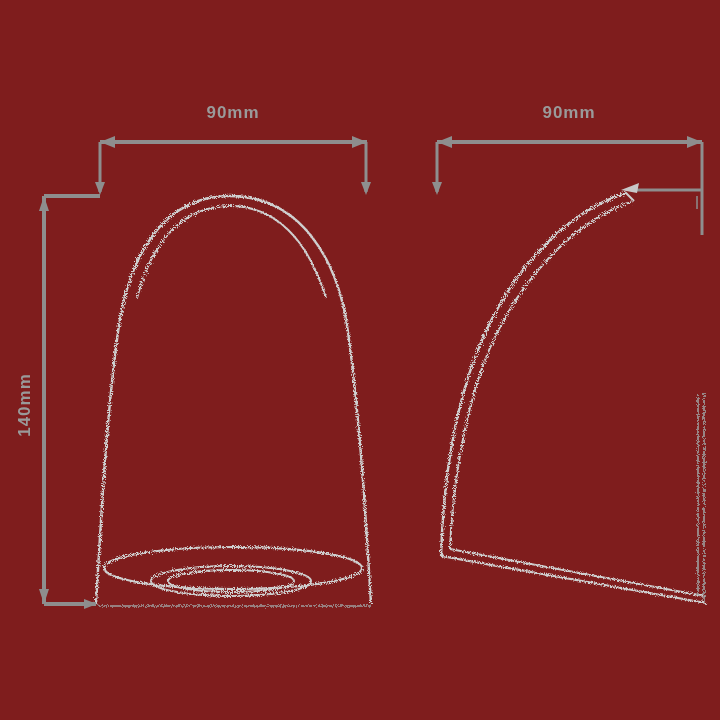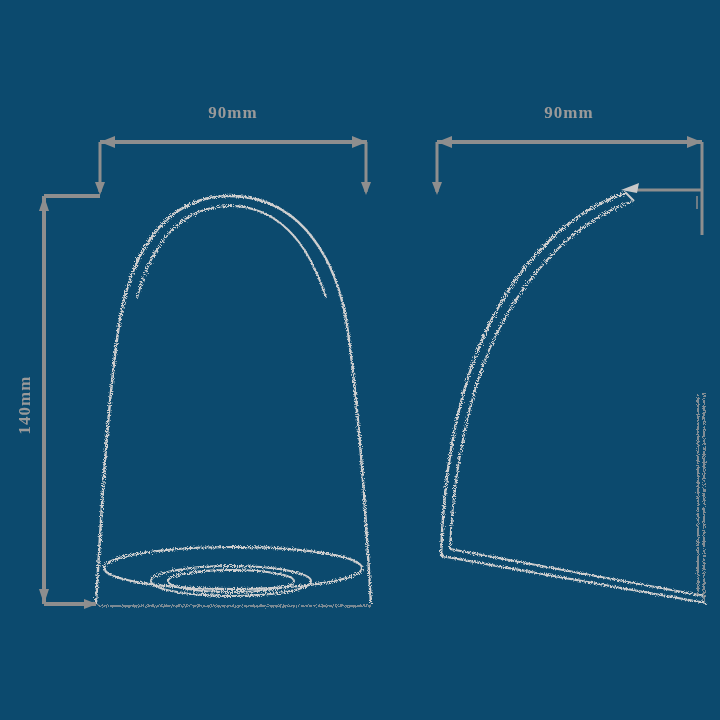--- a/index.html
+++ b/index.html
@@ -1,22 +1,22 @@
 <!DOCTYPE html>
 <html><head>
 <meta charset="utf-8">
 <style>
   html, body { margin: 0; padding: 0; background: #000000; }
   .canvas {
     position: relative;
     width: 720px;
     height: 720px;
-    background: #0c4a6e;
+    background: #7f1d1d;
     overflow: hidden;
-    font-family: Liberation Serif, serif;
+    font-family: Liberation Sans, sans-serif;
   }
   .canvas svg { position: absolute; left: 0; top: 0; }
   .dim-label {
     position: absolute;
     width: 200px;
     text-align: center;
     font-size: 17px;
     font-weight: bold;
     color: #9a9a9a;
     letter-spacing: 1px;

